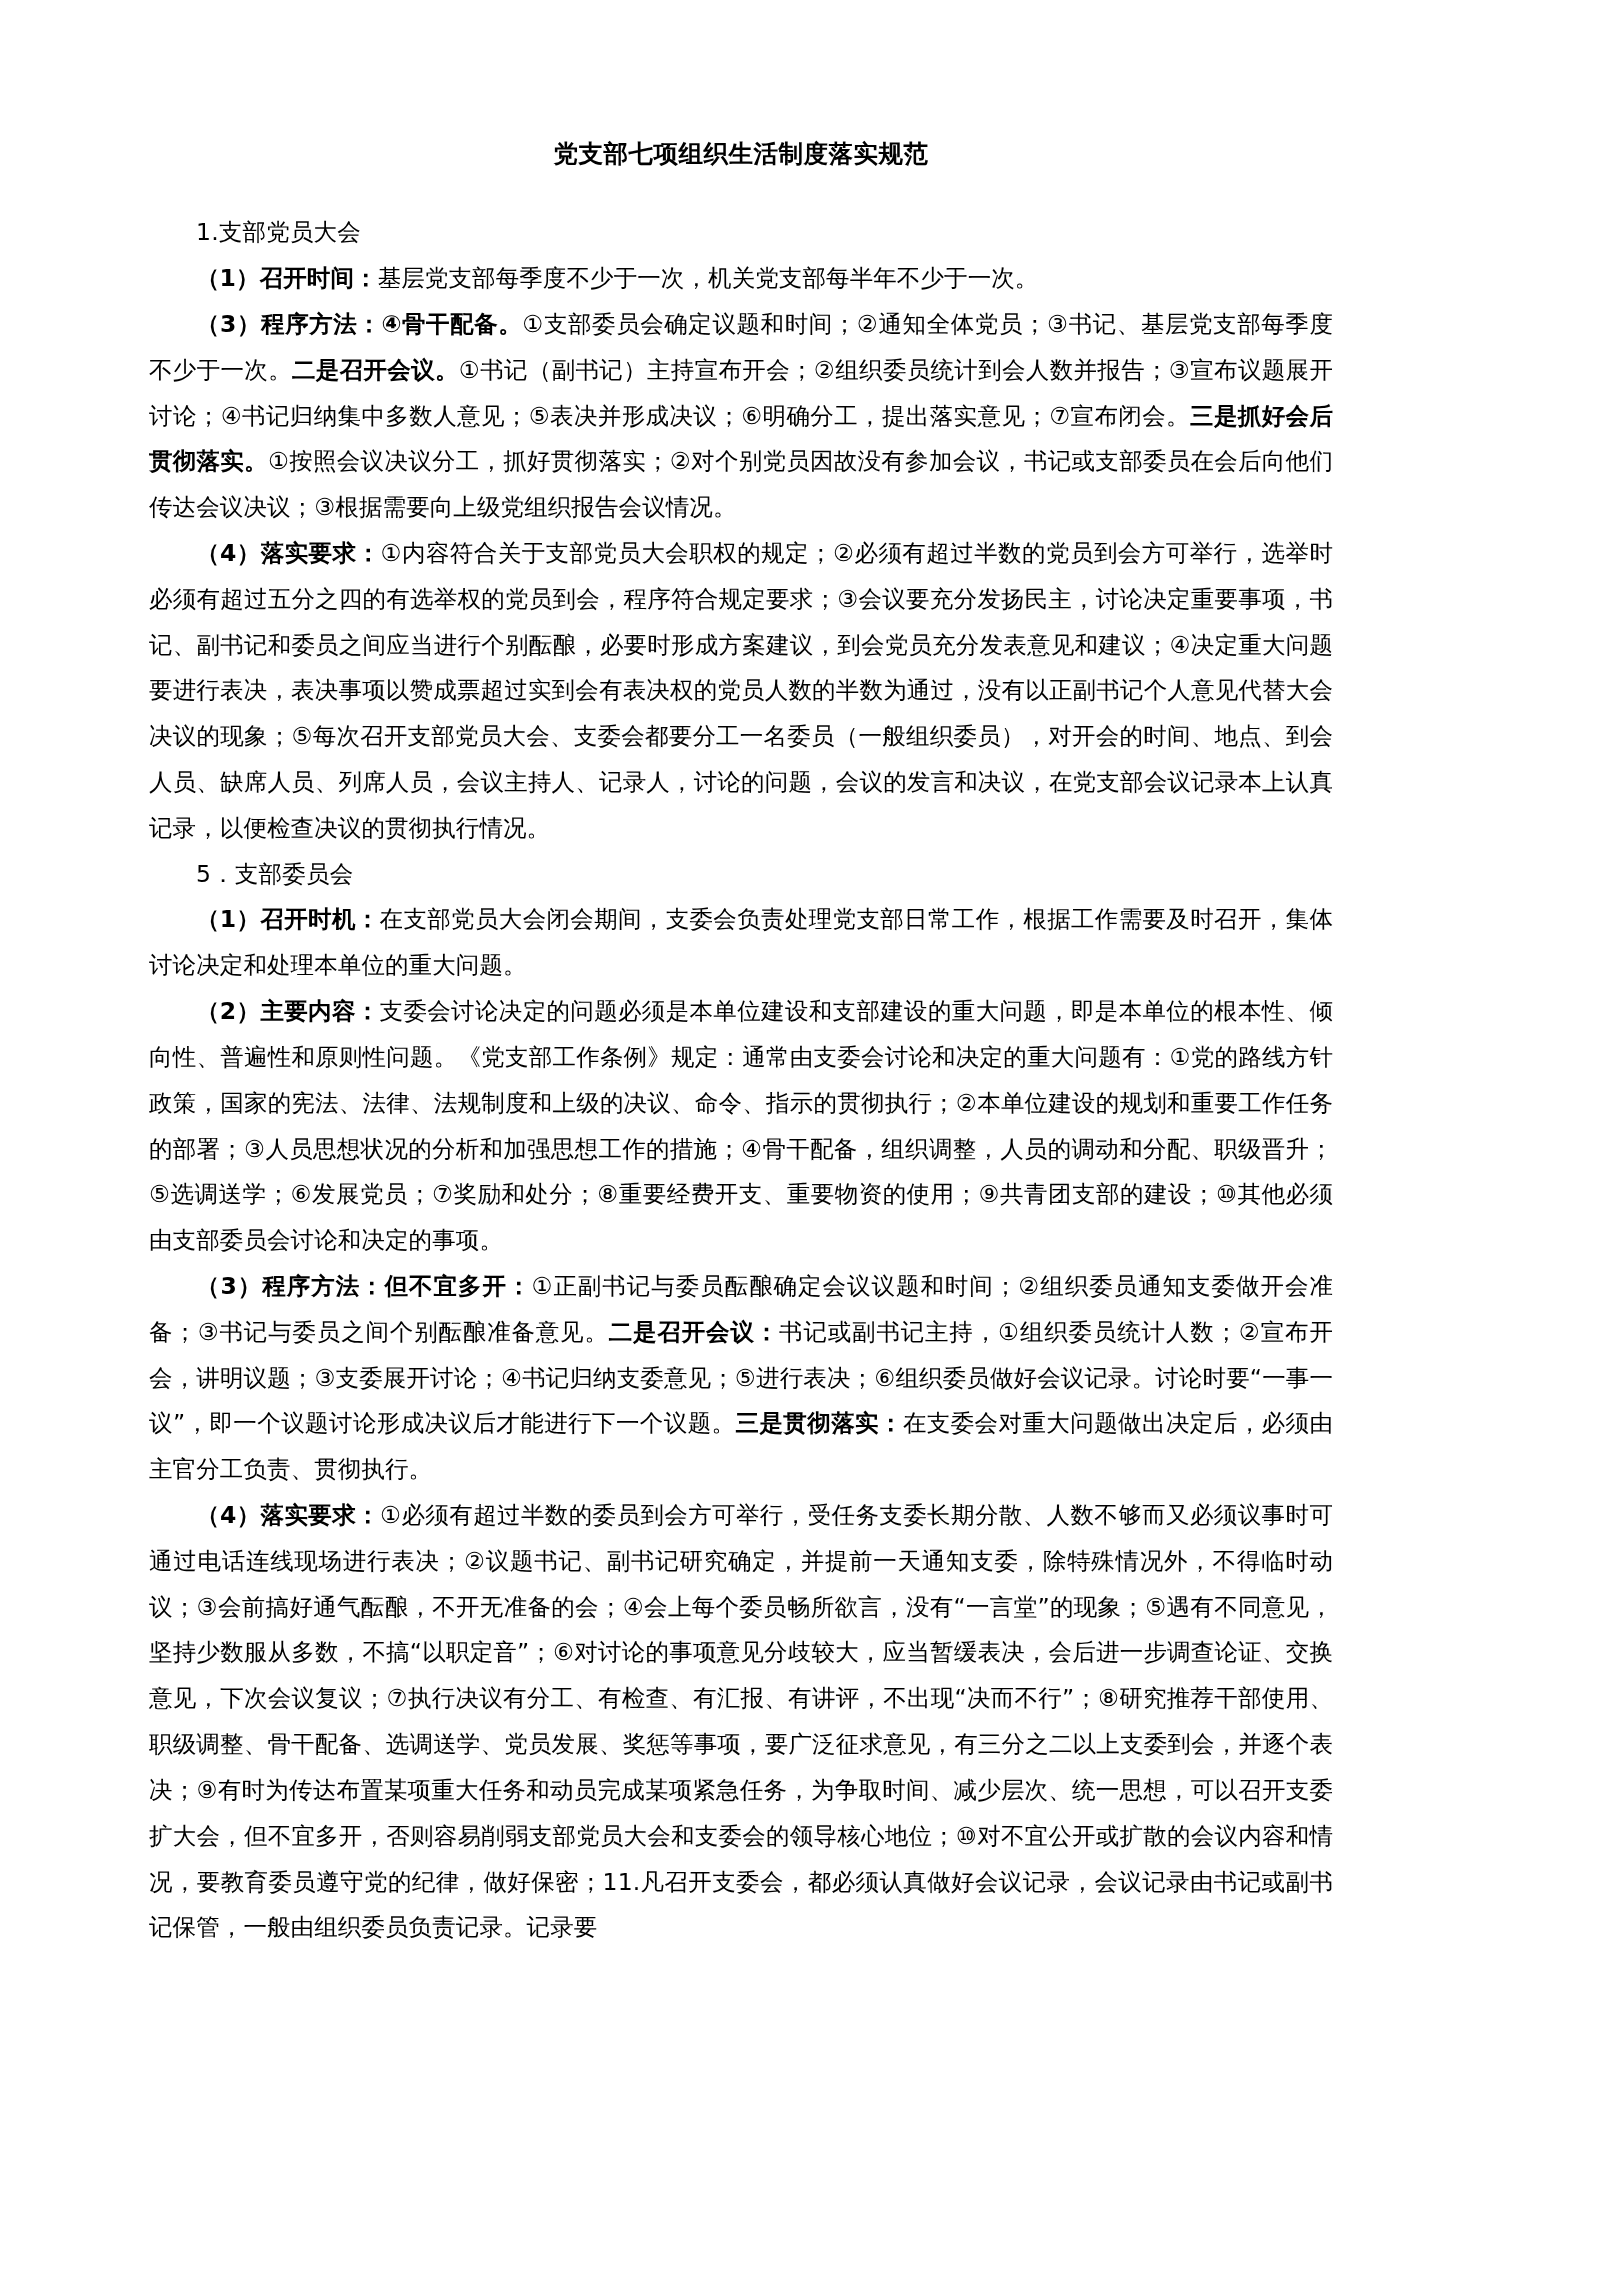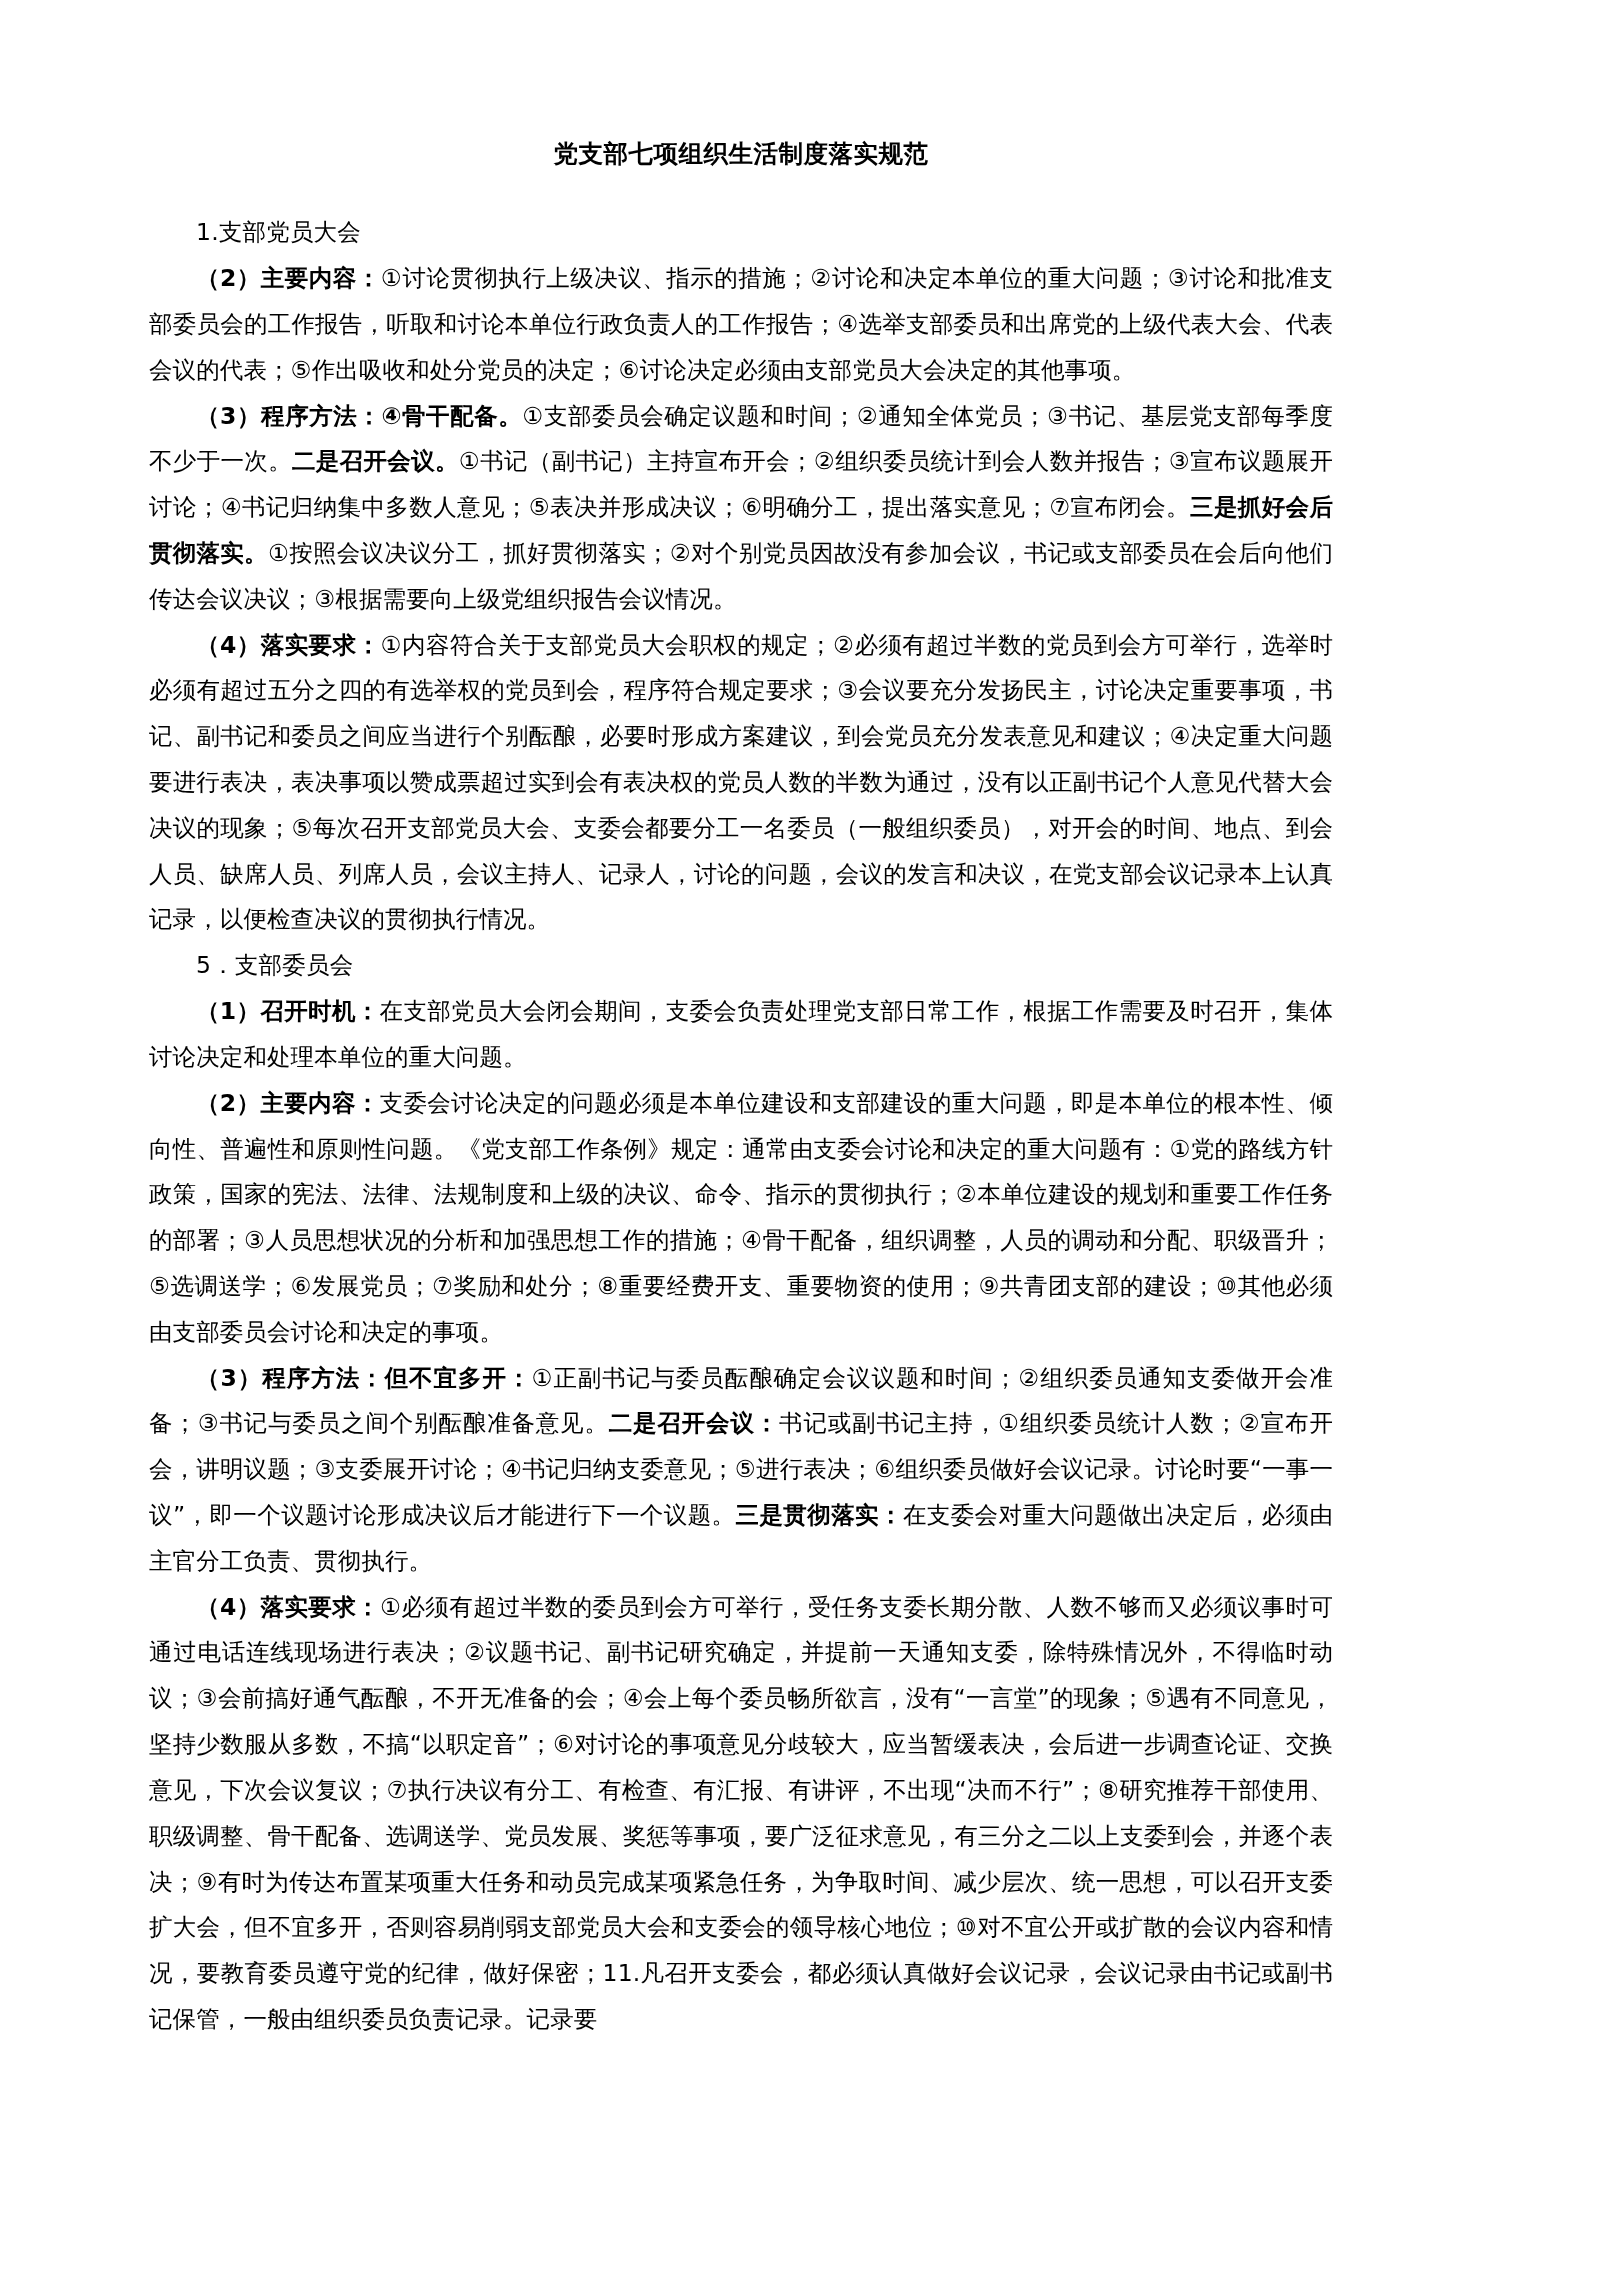--- a/index.html
+++ b/index.html
@@ -52,21 +52,21 @@
 </style>
 </head>
 <body>
 
 <div class="page">
 
   <h1 class="doc-title">党支部七项组织生活制度落实规范</h1>
 
   <div class="content">
       <p class="section-heading">1.支部党员大会</p>
-      <p class="para"><b>（2）主要内容：</b><span>①讨论贯彻执行上级决议、指示的措施；②讨论和决定本单位的重大问题；③讨论和批准支部委员会的工作报告，听取和讨论本单位行政负责人的工作报告；④选举支部委员和出席党的上级代表大会、代表会议的代表；⑤作出吸收和处分党员的决定；⑥讨论决定必须由支部党员大会决定的其他事项。</span></p>
+      <p class="para"><b>（1）召开时间：</b><span>基层党支部每季度不少于一次，机关党支部每半年不少于一次。</span></p>
       <p class="para"><b>（3）程序方法：</b><b>④骨干配备。</b><span>①支部委员会确定议题和时间；②通知全体党员；③书记、基层党支部每季度不少于一次。</span><b>二是召开会议。</b><span>①书记（副书记）主持宣布开会；②组织委员统计到会人数并报告；③宣布议题展开讨论；④书记归纳集中多数人意见；⑤表决并形成决议；⑥明确分工，提出落实意见；⑦宣布闭会。</span><b>三是抓好会后贯彻落实。</b><span>①按照会议决议分工，抓好贯彻落实；②对个别党员因故没有参加会议，书记或支部委员在会后向他们传达会议决议；③根据需要向上级党组织报告会议情况。</span></p>
       <p class="para"><b>（4）落实要求：</b><span>①内容符合关于支部党员大会职权的规定；②必须有超过半数的党员到会方可举行，选举时必须有超过五分之四的有选举权的党员到会，程序符合规定要求；③会议要充分发扬民主，讨论决定重要事项，书记、副书记和委员之间应当进行个别酝酿，必要时形成方案建议，到会党员充分发表意见和建议；④决定重大问题要进行表决，表决事项以赞成票超过实到会有表决权的党员人数的半数为通过，没有以正副书记个人意见代替大会决议的现象；⑤每次召开支部党员大会、支委会都要分工一名委员（一般组织委员），对开会的时间、地点、到会人员、缺席人员、列席人员，会议主持人、记录人，讨论的问题，会议的发言和决议，在党支部会议记录本上认真记录，以便检查决议的贯彻执行情况。</span></p>
       <p class="section-heading">5．支部委员会</p>
       <p class="para"><b>（1）召开时机：</b><span>在支部党员大会闭会期间，支委会负责处理党支部日常工作，根据工作需要及时召开，集体讨论决定和处理本单位的重大问题。</span></p>
       <p class="para"><b>（2）主要内容：</b><span>支委会讨论决定的问题必须是本单位建设和支部建设的重大问题，即是本单位的根本性、倾向性、普遍性和原则性问题。《党支部工作条例》规定：通常由支委会讨论和决定的重大问题有：①党的路线方针政策，国家的宪法、法律、法规制度和上级的决议、命令、指示的贯彻执行；②本单位建设的规划和重要工作任务的部署；③人员思想状况的分析和加强思想工作的措施；④骨干配备，组织调整，人员的调动和分配、职级晋升；⑤选调送学；⑥发展党员；⑦奖励和处分；⑧重要经费开支、重要物资的使用；⑨共青团支部的建设；⑩其他必须由支部委员会讨论和决定的事项。</span></p>
       <p class="para"><b>（3）程序方法：</b><b>但不宜多开：</b><span>①正副书记与委员酝酿确定会议议题和时间；②组织委员通知支委做开会准备；③书记与委员之间个别酝酿准备意见。</span><b>二是召开会议：</b><span>书记或副书记主持，①组织委员统计人数；②宣布开会，讲明议题；③支委展开讨论；④书记归纳支委意见；⑤进行表决；⑥组织委员做好会议记录。讨论时要“一事一议”，即一个议题讨论形成决议后才能进行下一个议题。</span><b>三是贯彻落实：</b><span>在支委会对重大问题做出决定后，必须由主官分工负责、贯彻执行。</span></p>
       <p class="para"><b>（4）落实要求：</b><span>①必须有超过半数的委员到会方可举行，受任务支委长期分散、人数不够而又必须议事时可通过电话连线现场进行表决；②议题书记、副书记研究确定，并提前一天通知支委，除特殊情况外，不得临时动议；③会前搞好通气酝酿，不开无准备的会；④会上每个委员畅所欲言，没有“一言堂”的现象；⑤遇有不同意见，坚持少数服从多数，不搞“以职定音”；⑥对讨论的事项意见分歧较大，应当暂缓表决，会后进一步调查论证、交换意见，下次会议复议；⑦执行决议有分工、有检查、有汇报、有讲评，不出现“决而不行”；⑧研究推荐干部使用、职级调整、骨干配备、选调送学、党员发展、奖惩等事项，要广泛征求意见，有三分之二以上支委到会，并逐个表决；⑨有时为传达布置某项重大任务和动员完成某项紧急任务，为争取时间、减少层次、统一思想，可以召开支委扩大会，但不宜多开，否则容易削弱支部党员大会和支委会的领导核心地位；⑩对不宜公开或扩散的会议内容和情况，要教育委员遵守党的纪律，做好保密；11.凡召开支委会，都必须认真做好会议记录，会议记录由书记或副书记保管，一般由组织委员负责记录。记录要</span></p>
     </div>
 
 </div>

